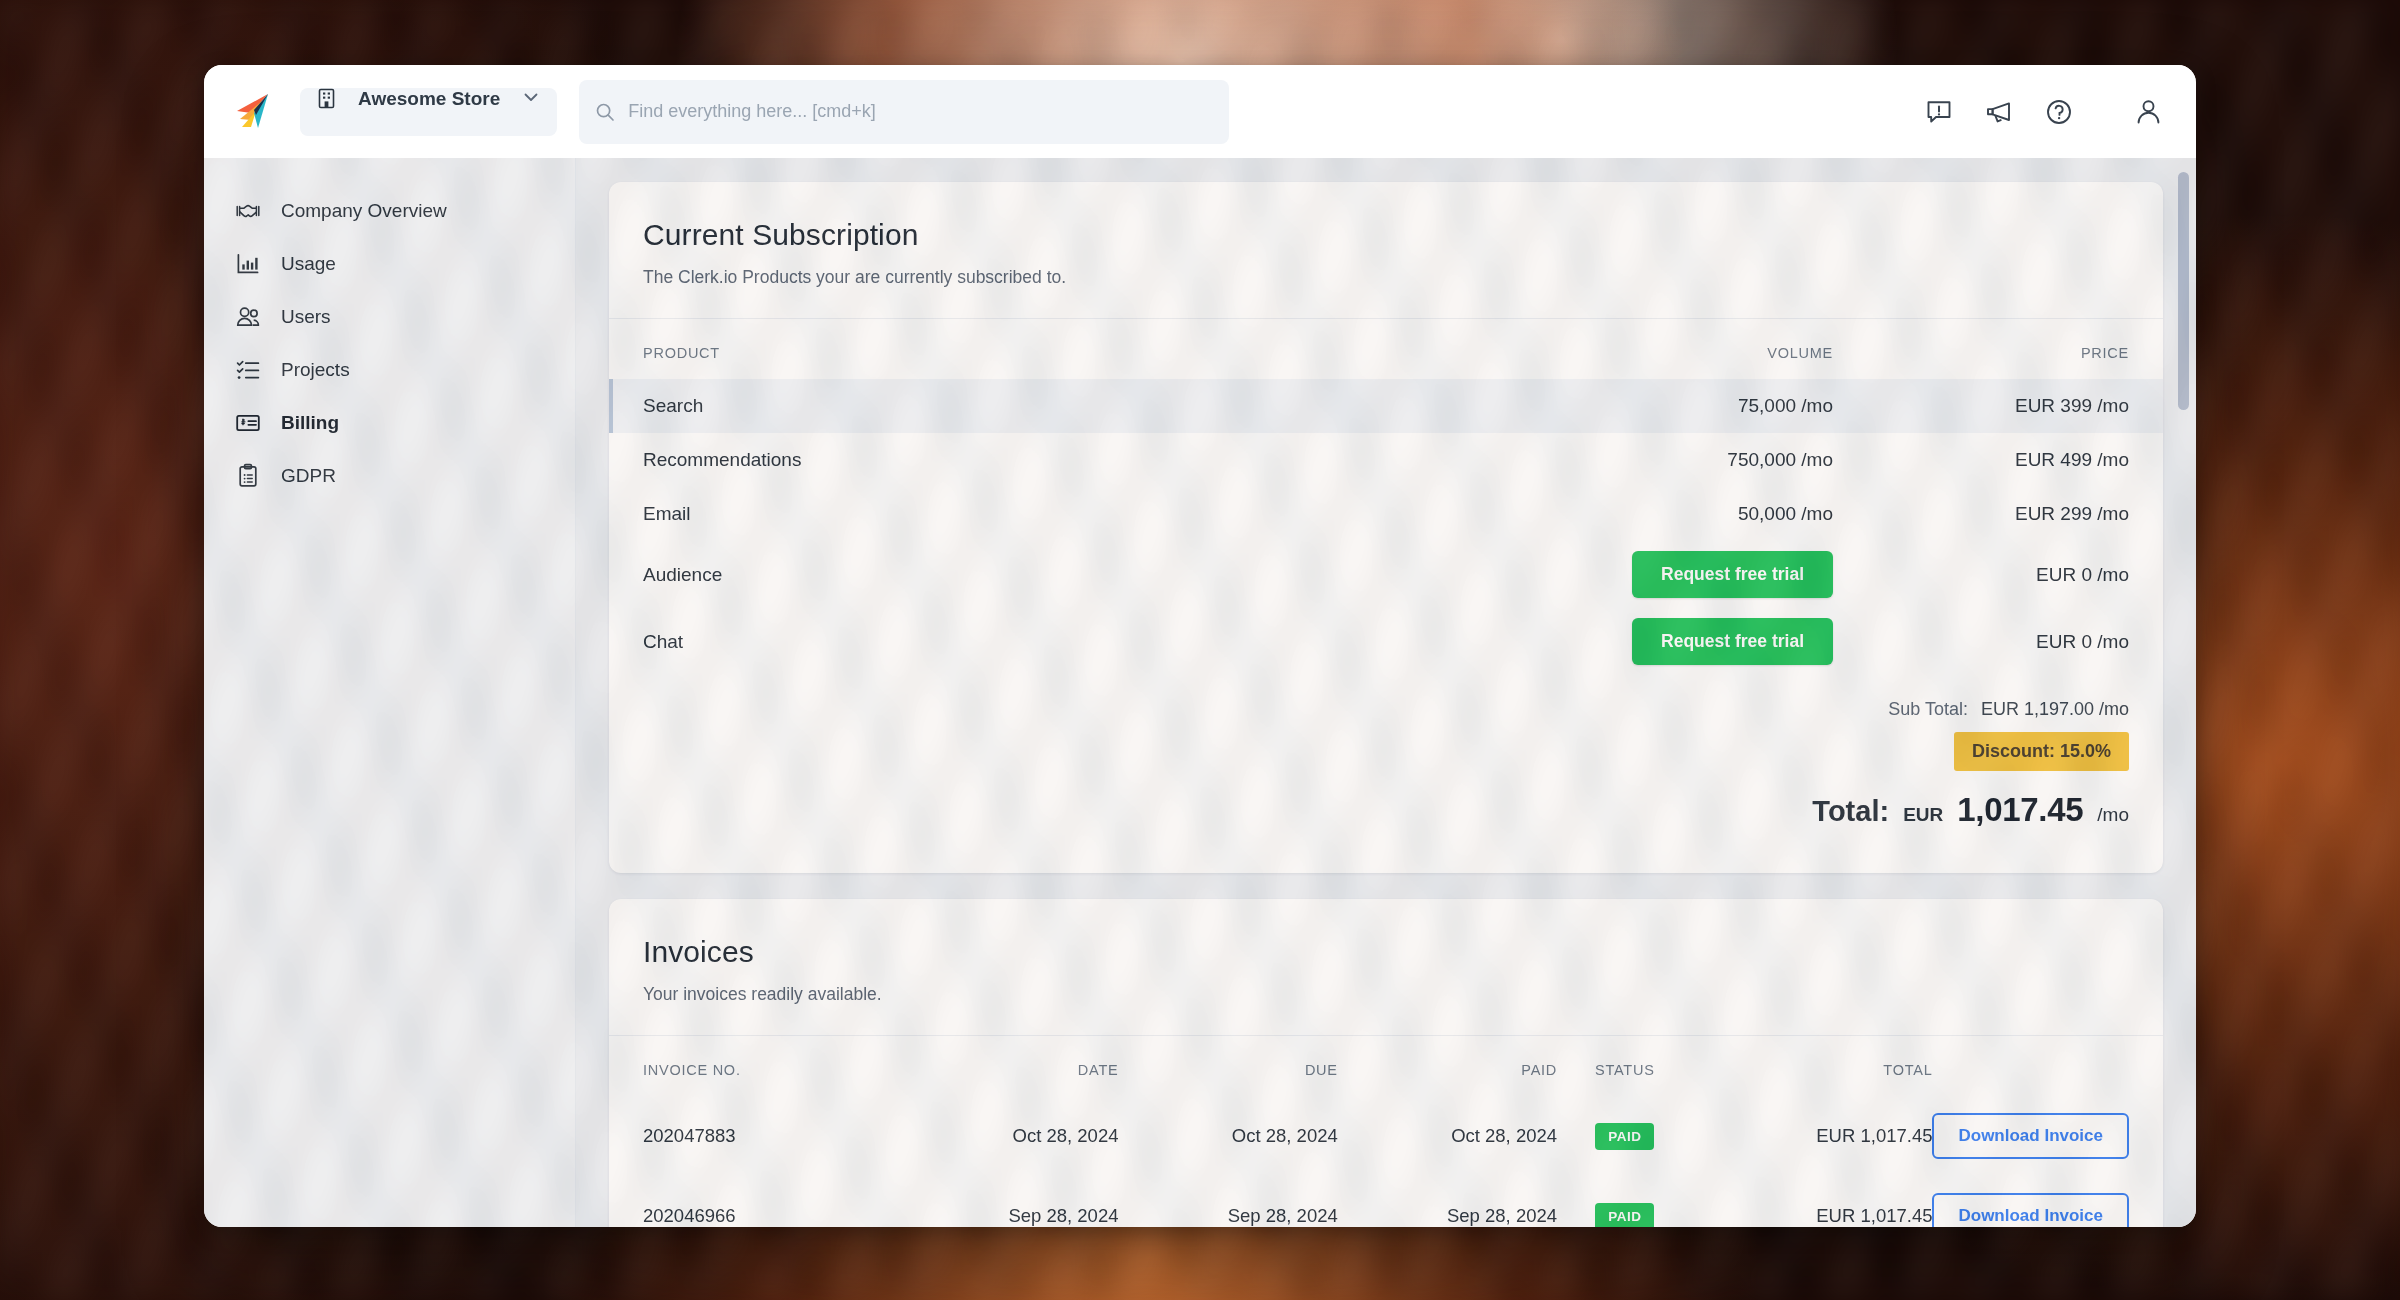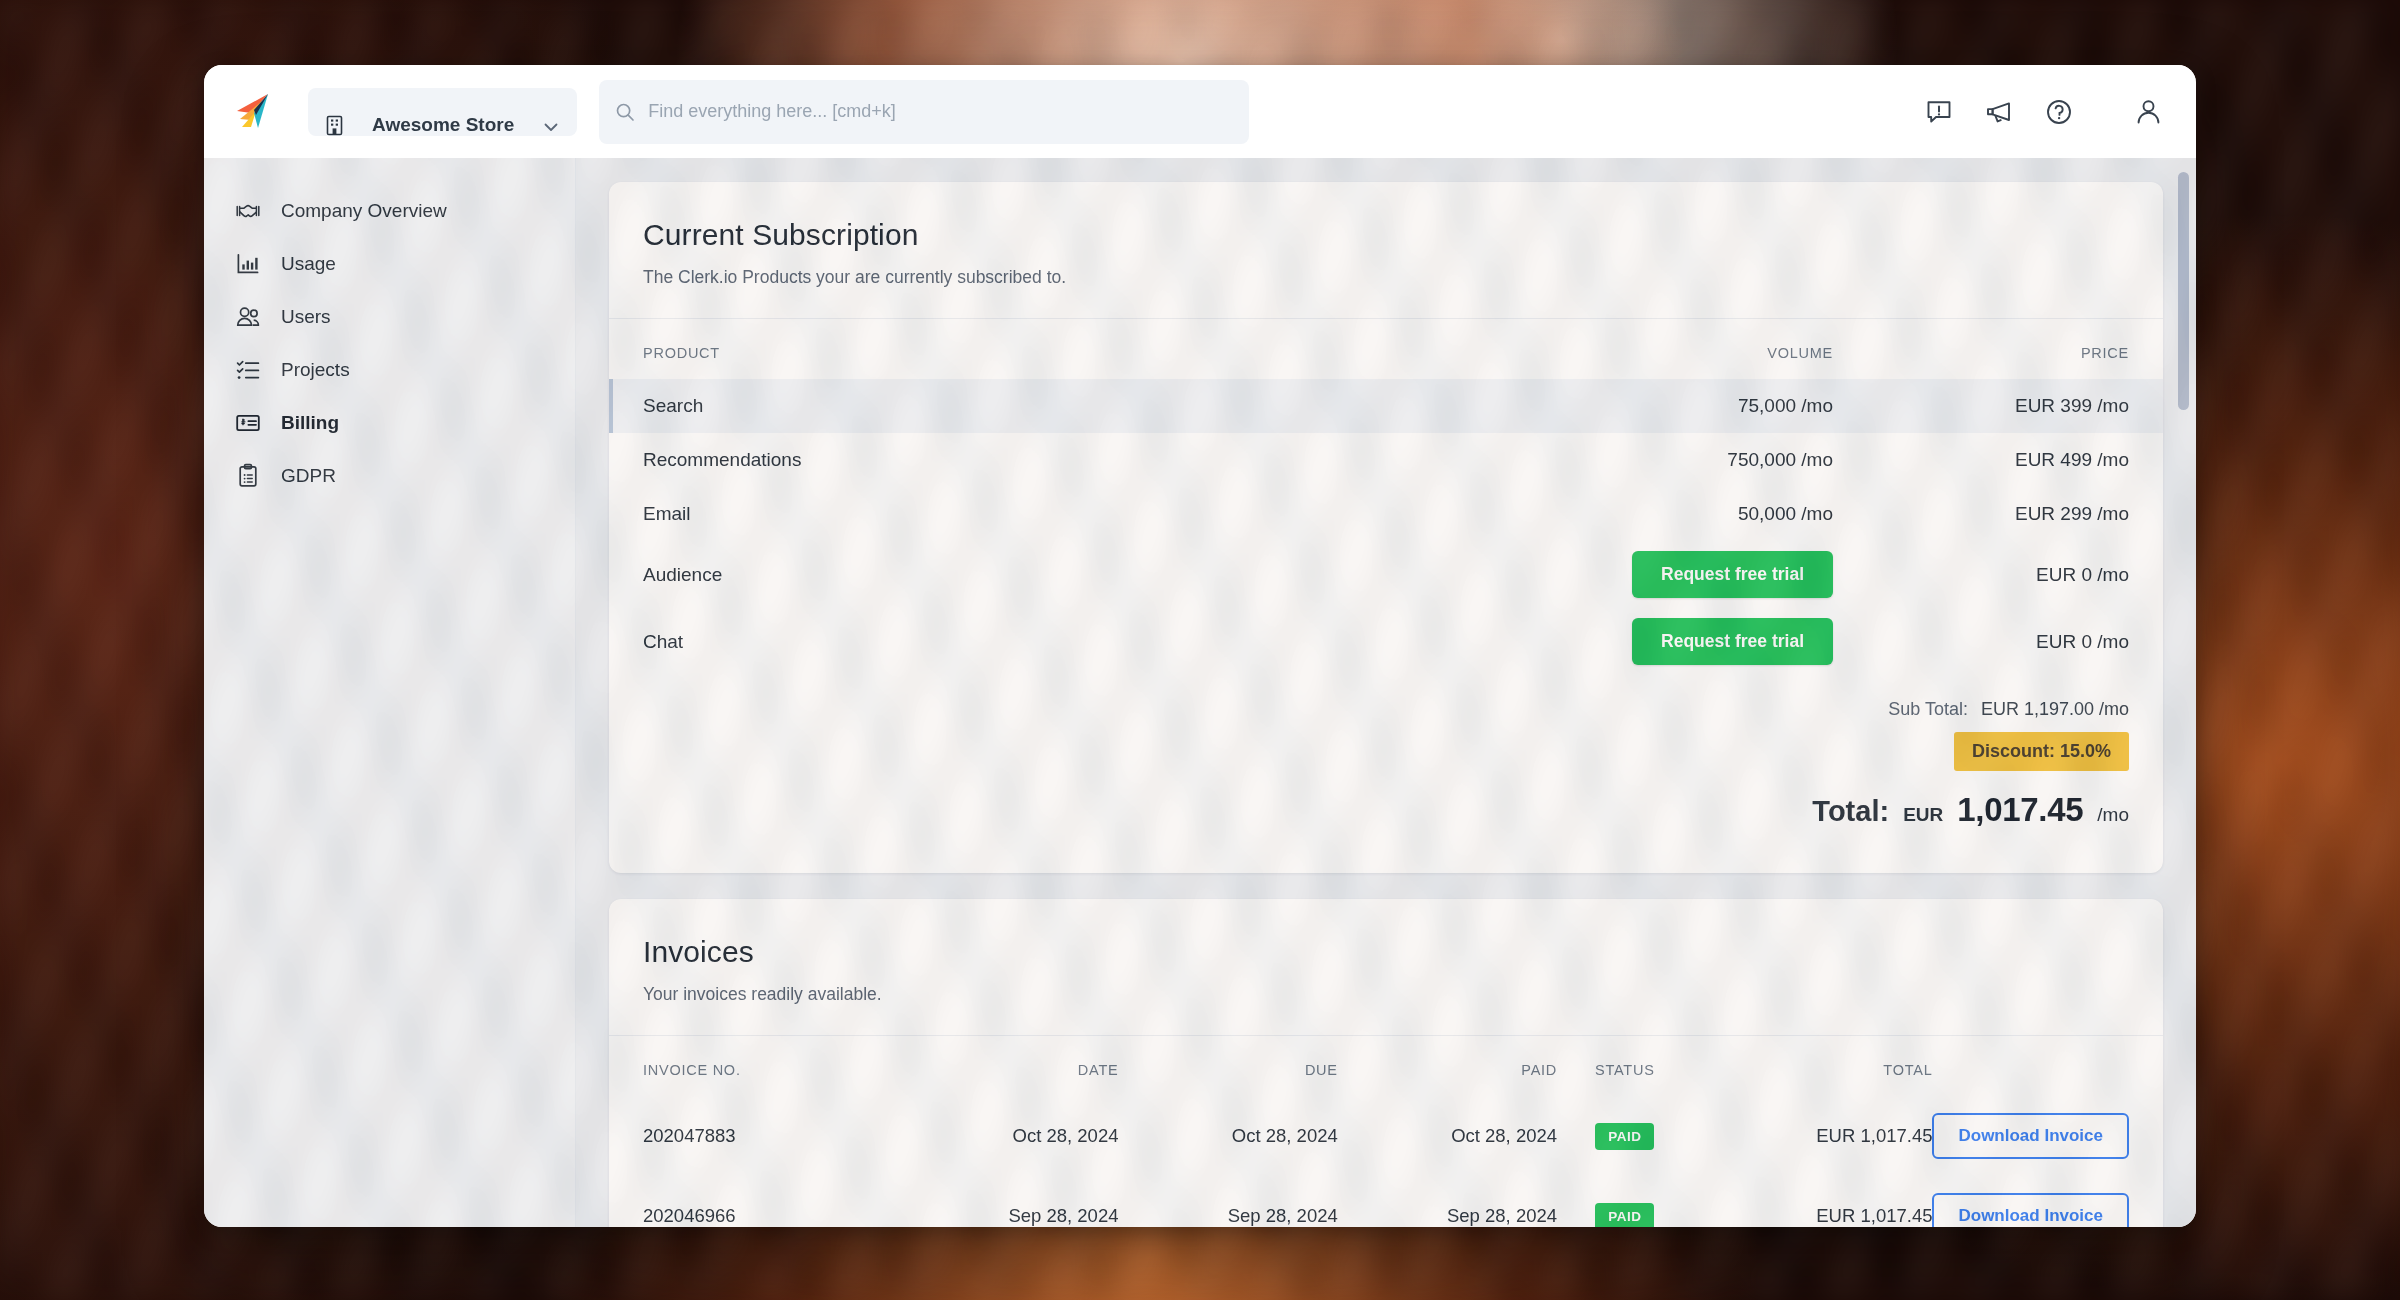--- a/index.html
+++ b/index.html
@@ -59,29 +59,28 @@
     display: flex;
     align-items: center;
     padding: 0 34px 0 28px;
     position: relative;
     z-index: 5;
   }
   .logo { width: 46px; height: 46px; margin-right: 22px; flex: 0 0 46px; }
 
   .store-select {
     display: flex;
-    align-items: flex-end;
-    gap: 28px;
+    align-items: flex-start;
+    gap: 22px;
     height: 48px;
     padding: 0 17px 0 17px;
     min-width: 244px;
     background: #f1f4f8;
     border-radius: 8px;
     cursor: pointer;
-    margin-left: 8px;
   }
   .store-select .bldg { width: 19px; height: 21px; flex: 0 0 19px; }
   .store-name { font-size: 19px; color: #2f3a46; font-weight: 600; white-space: nowrap; }
   .store-select .chev { margin-left: auto; width: 18px; height: 18px; flex: 0 0 18px; }
 
   .search-box {
     margin-left: 22px;
     flex: 0 0 650px;
     height: 64px;
     background: #f1f4f8;

